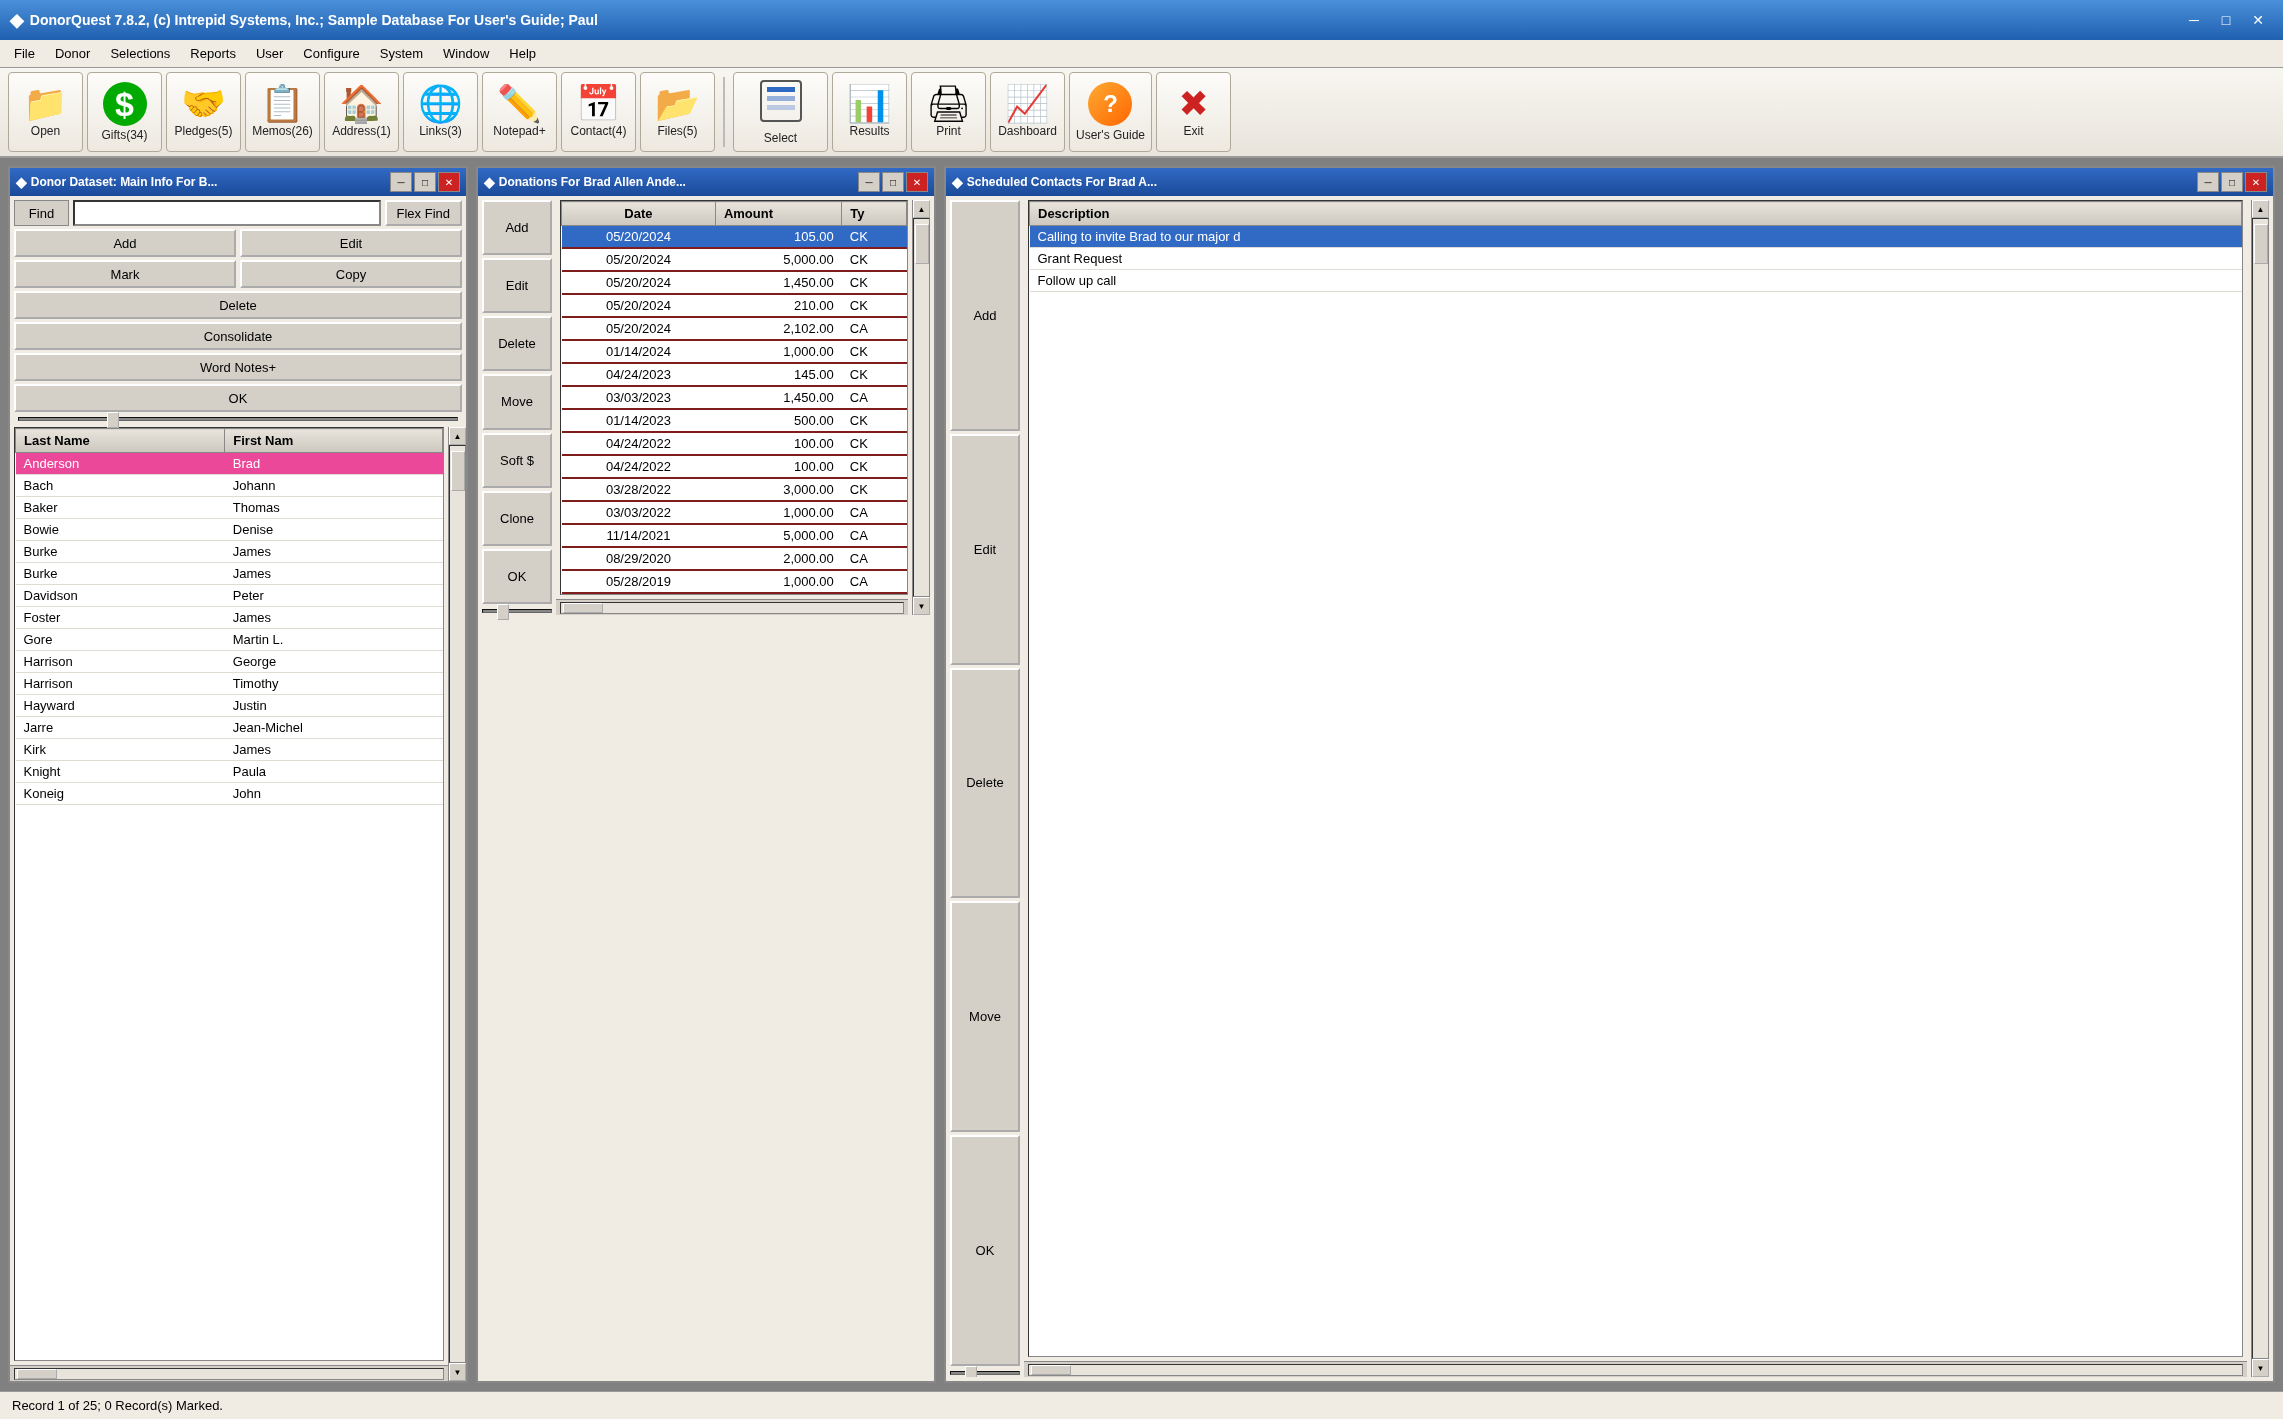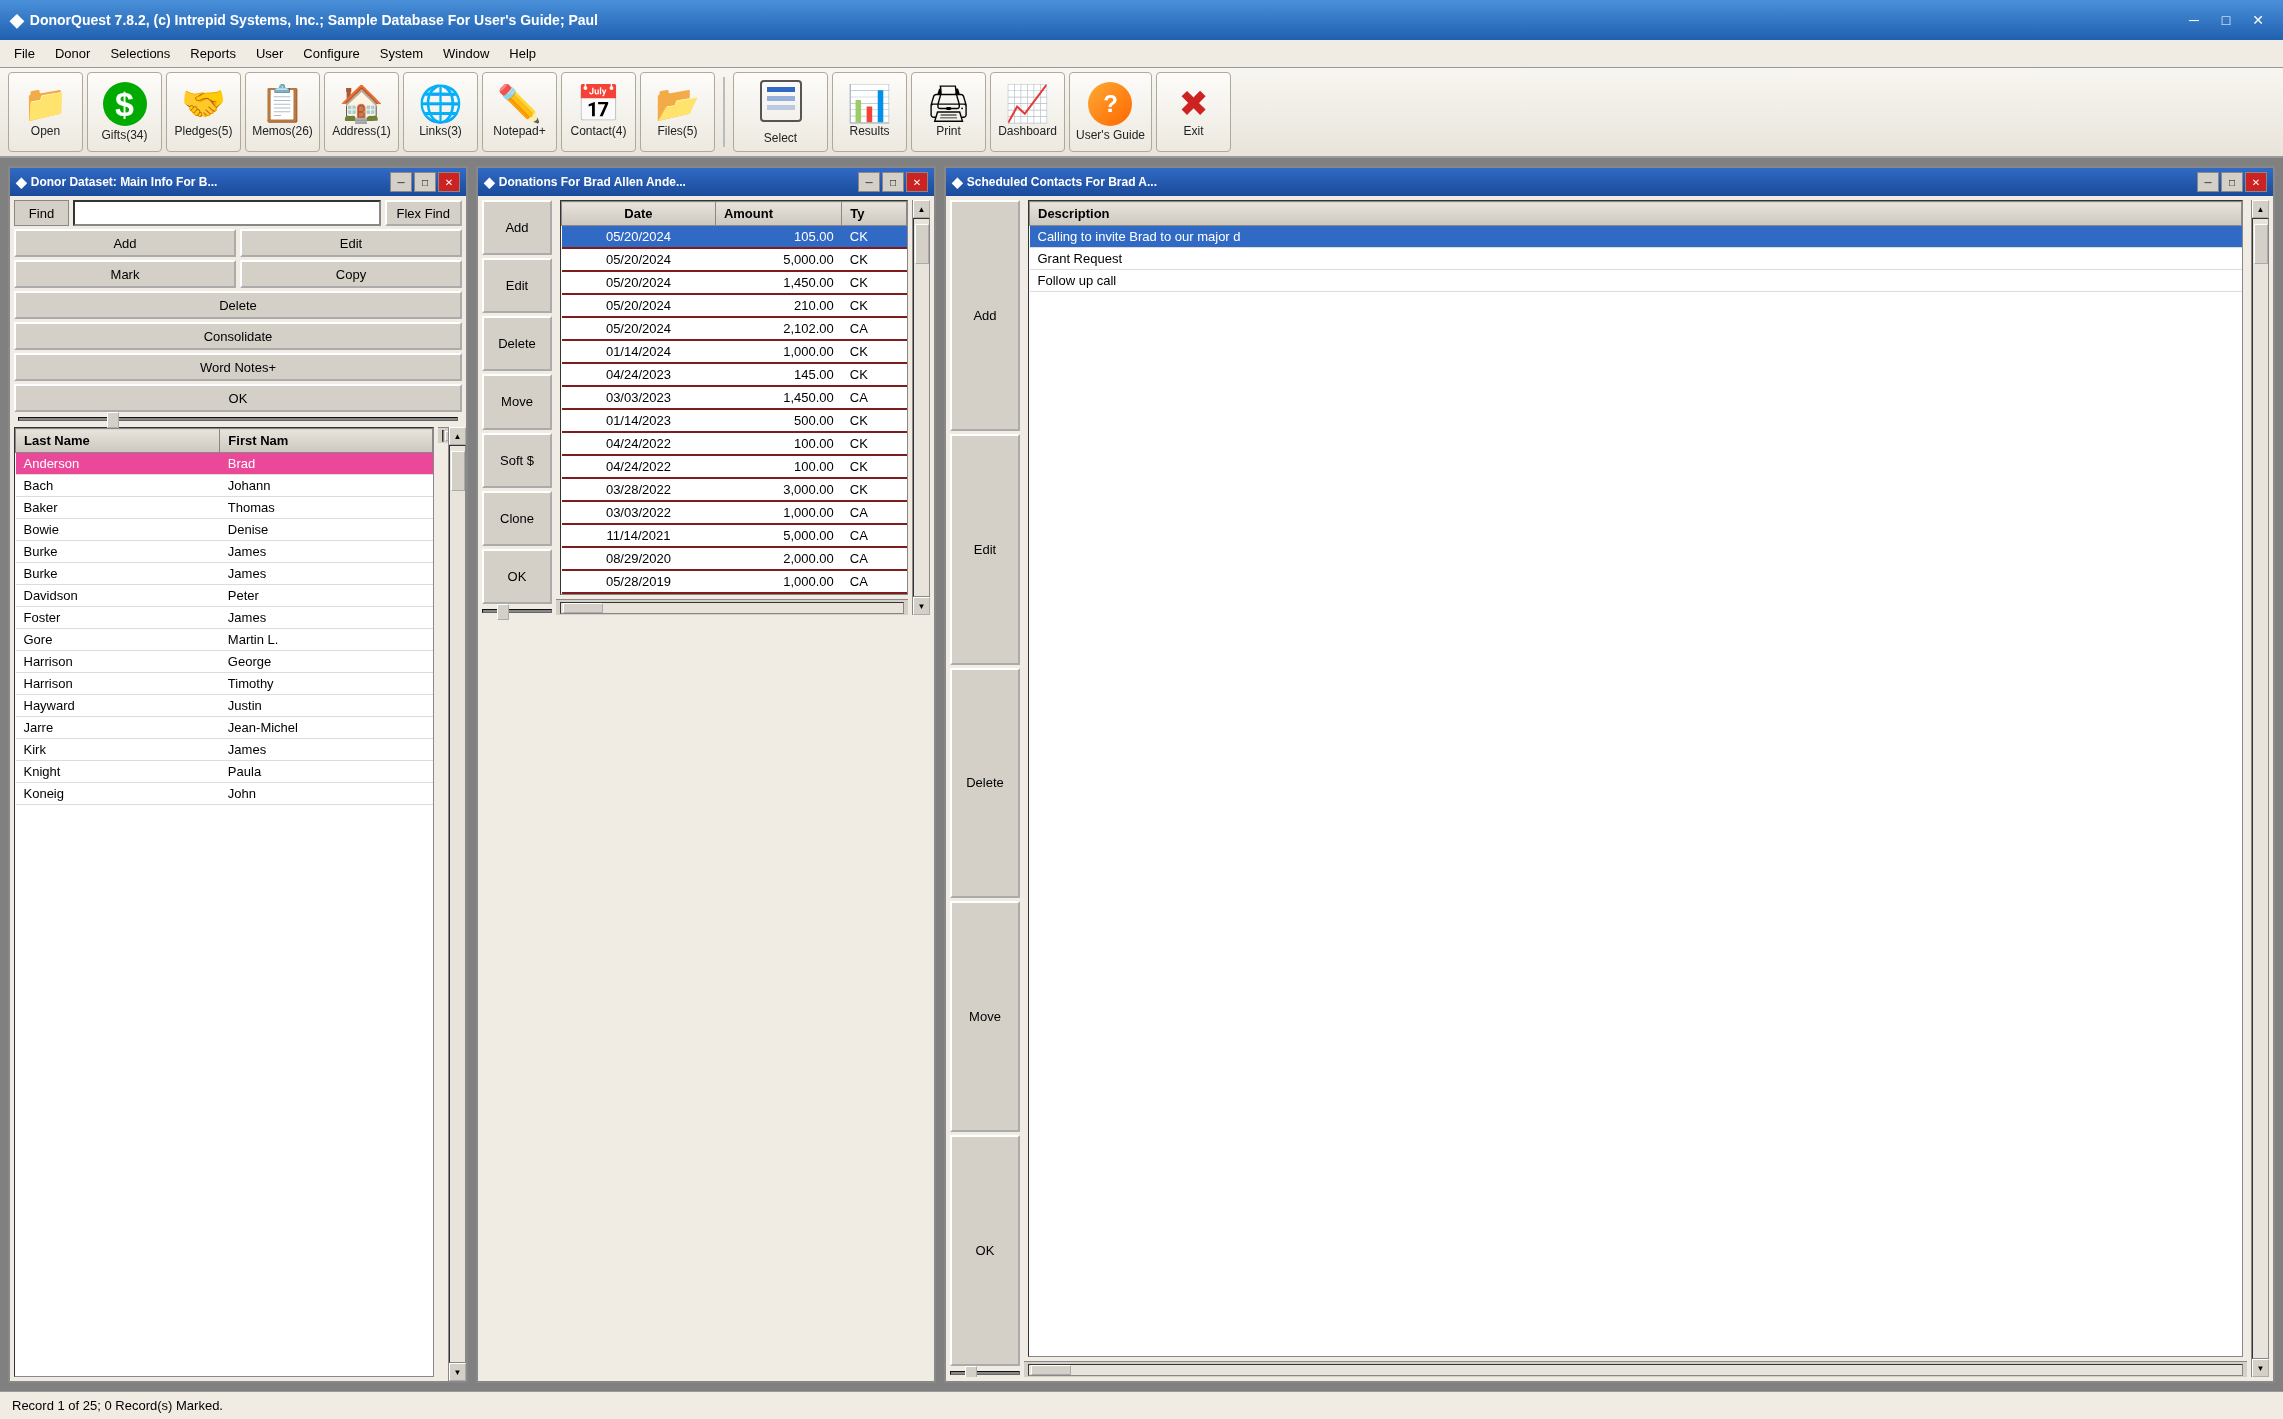--- a/index.html
+++ b/index.html
@@ -360,21 +360,21 @@
     
     .icon-folder { color: #f0b030; font-size: 34px; }
     .panel-body {
       display: flex;
       flex: 1;
       overflow: hidden;
     }
     .panel-content {
       flex: 1;
       display: flex;
-      flex-direction: row;
+      flex-direction: column;
       overflow: hidden;
     }
   </style>
 </head>
 <body>
 
 <div class="title-bar">
   <span style="margin-right:6px; font-size:18px;">◆</span>
   <span class="title-bar-text">DonorQuest 7.8.2, (c) Intrepid Systems, Inc.; Sample Database For User's Guide; Paul</span>
   <div class="title-bar-controls">

